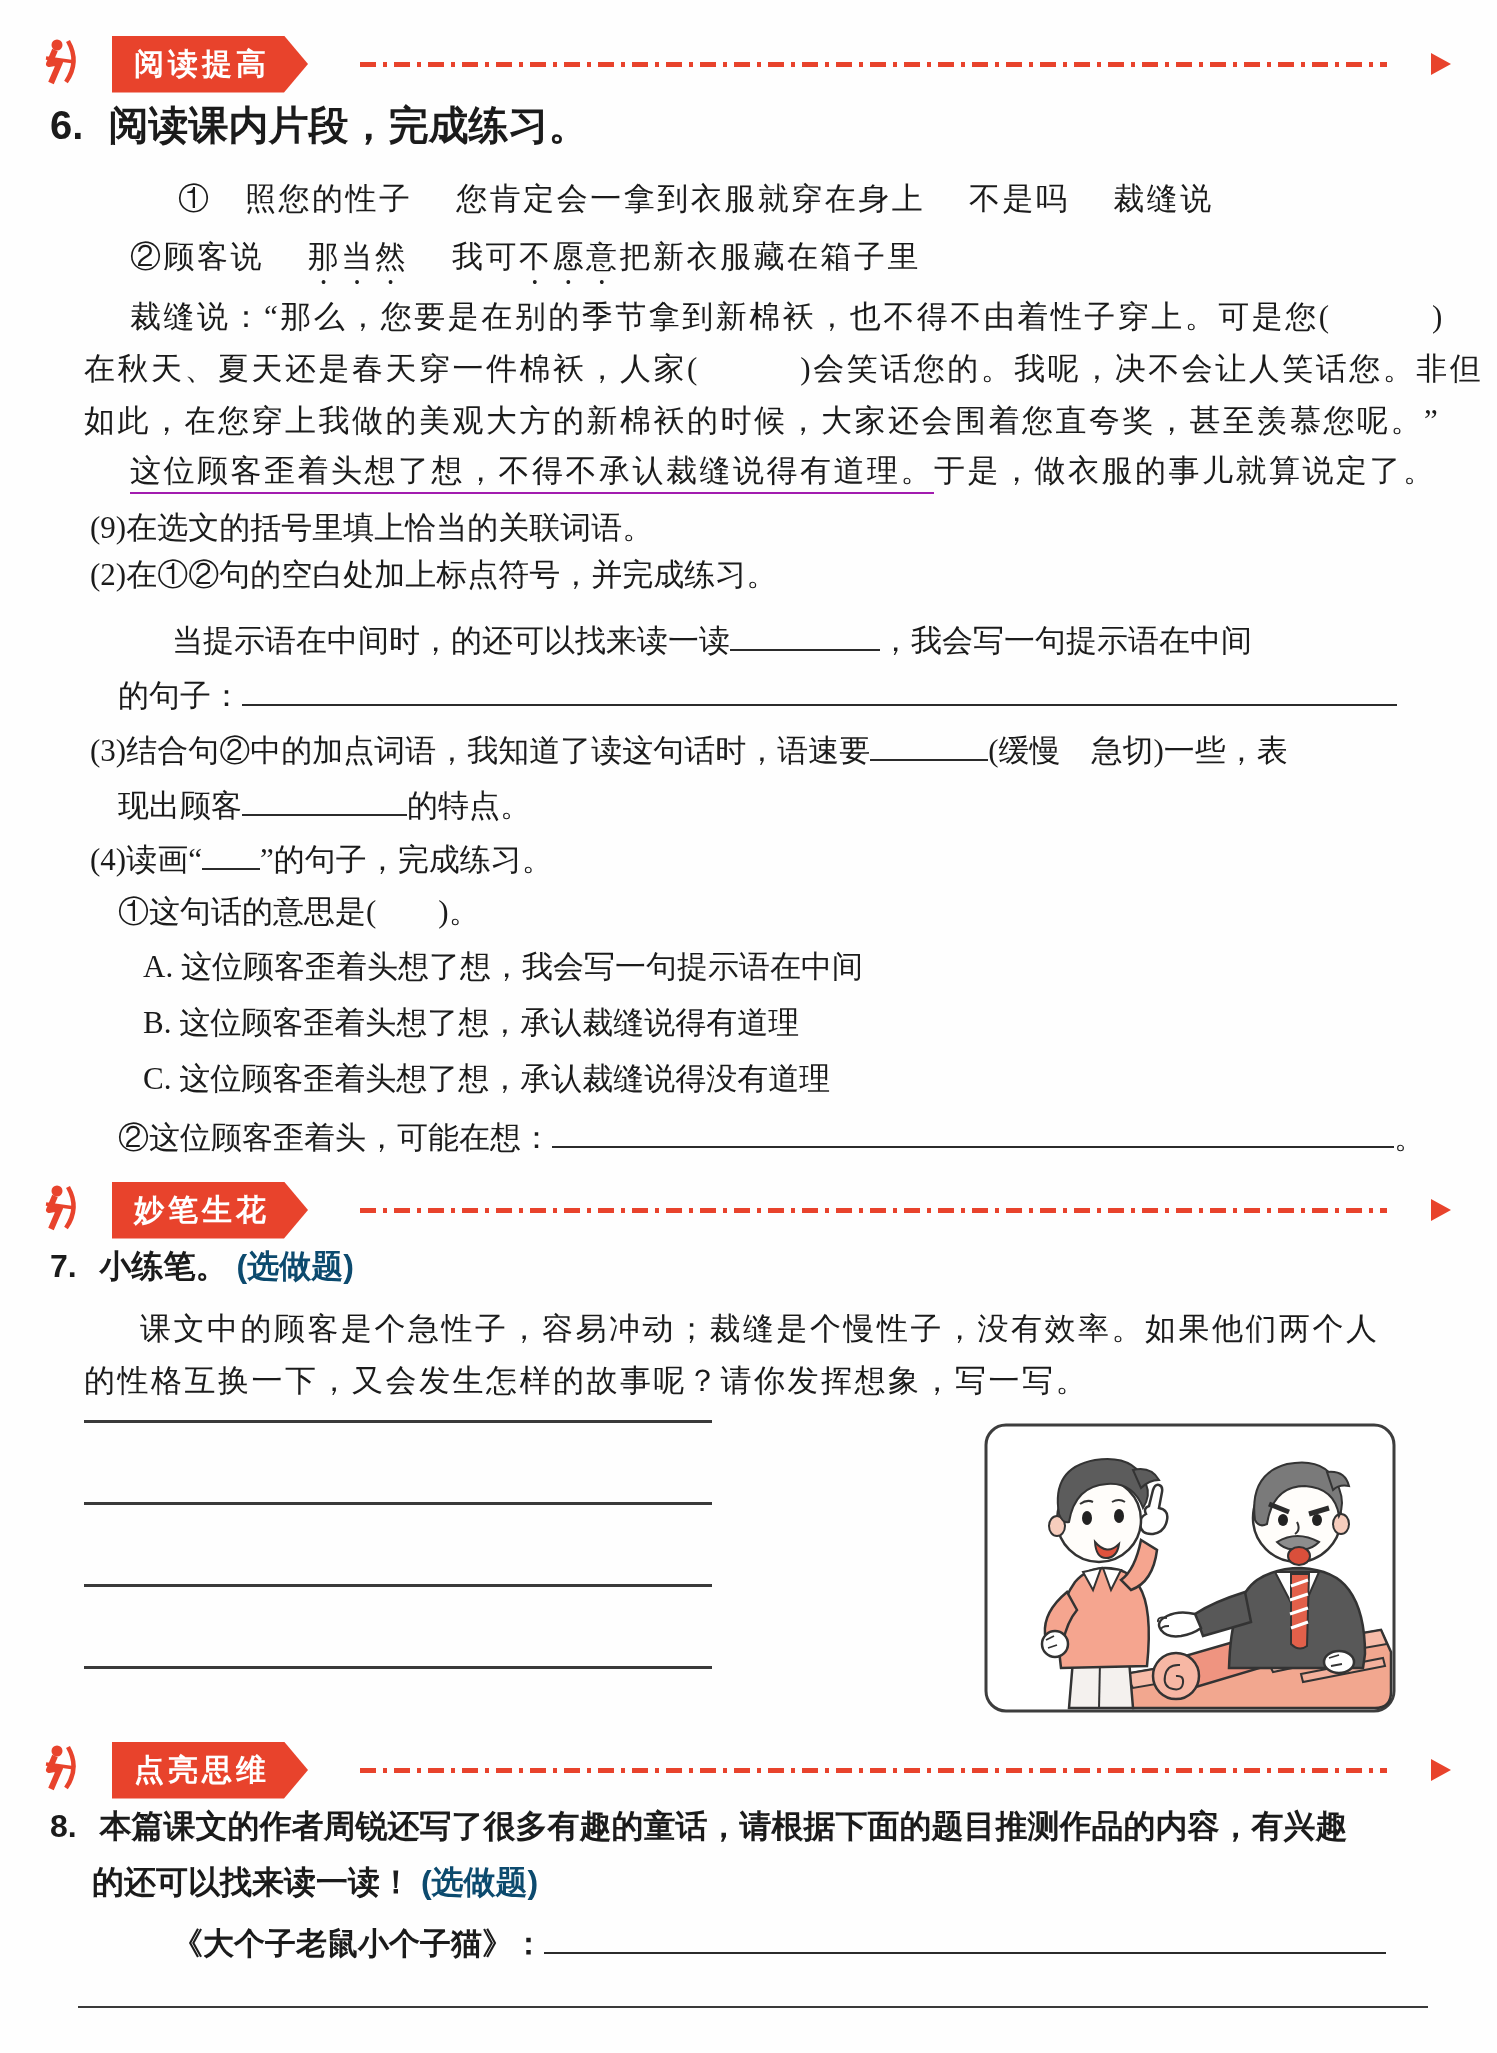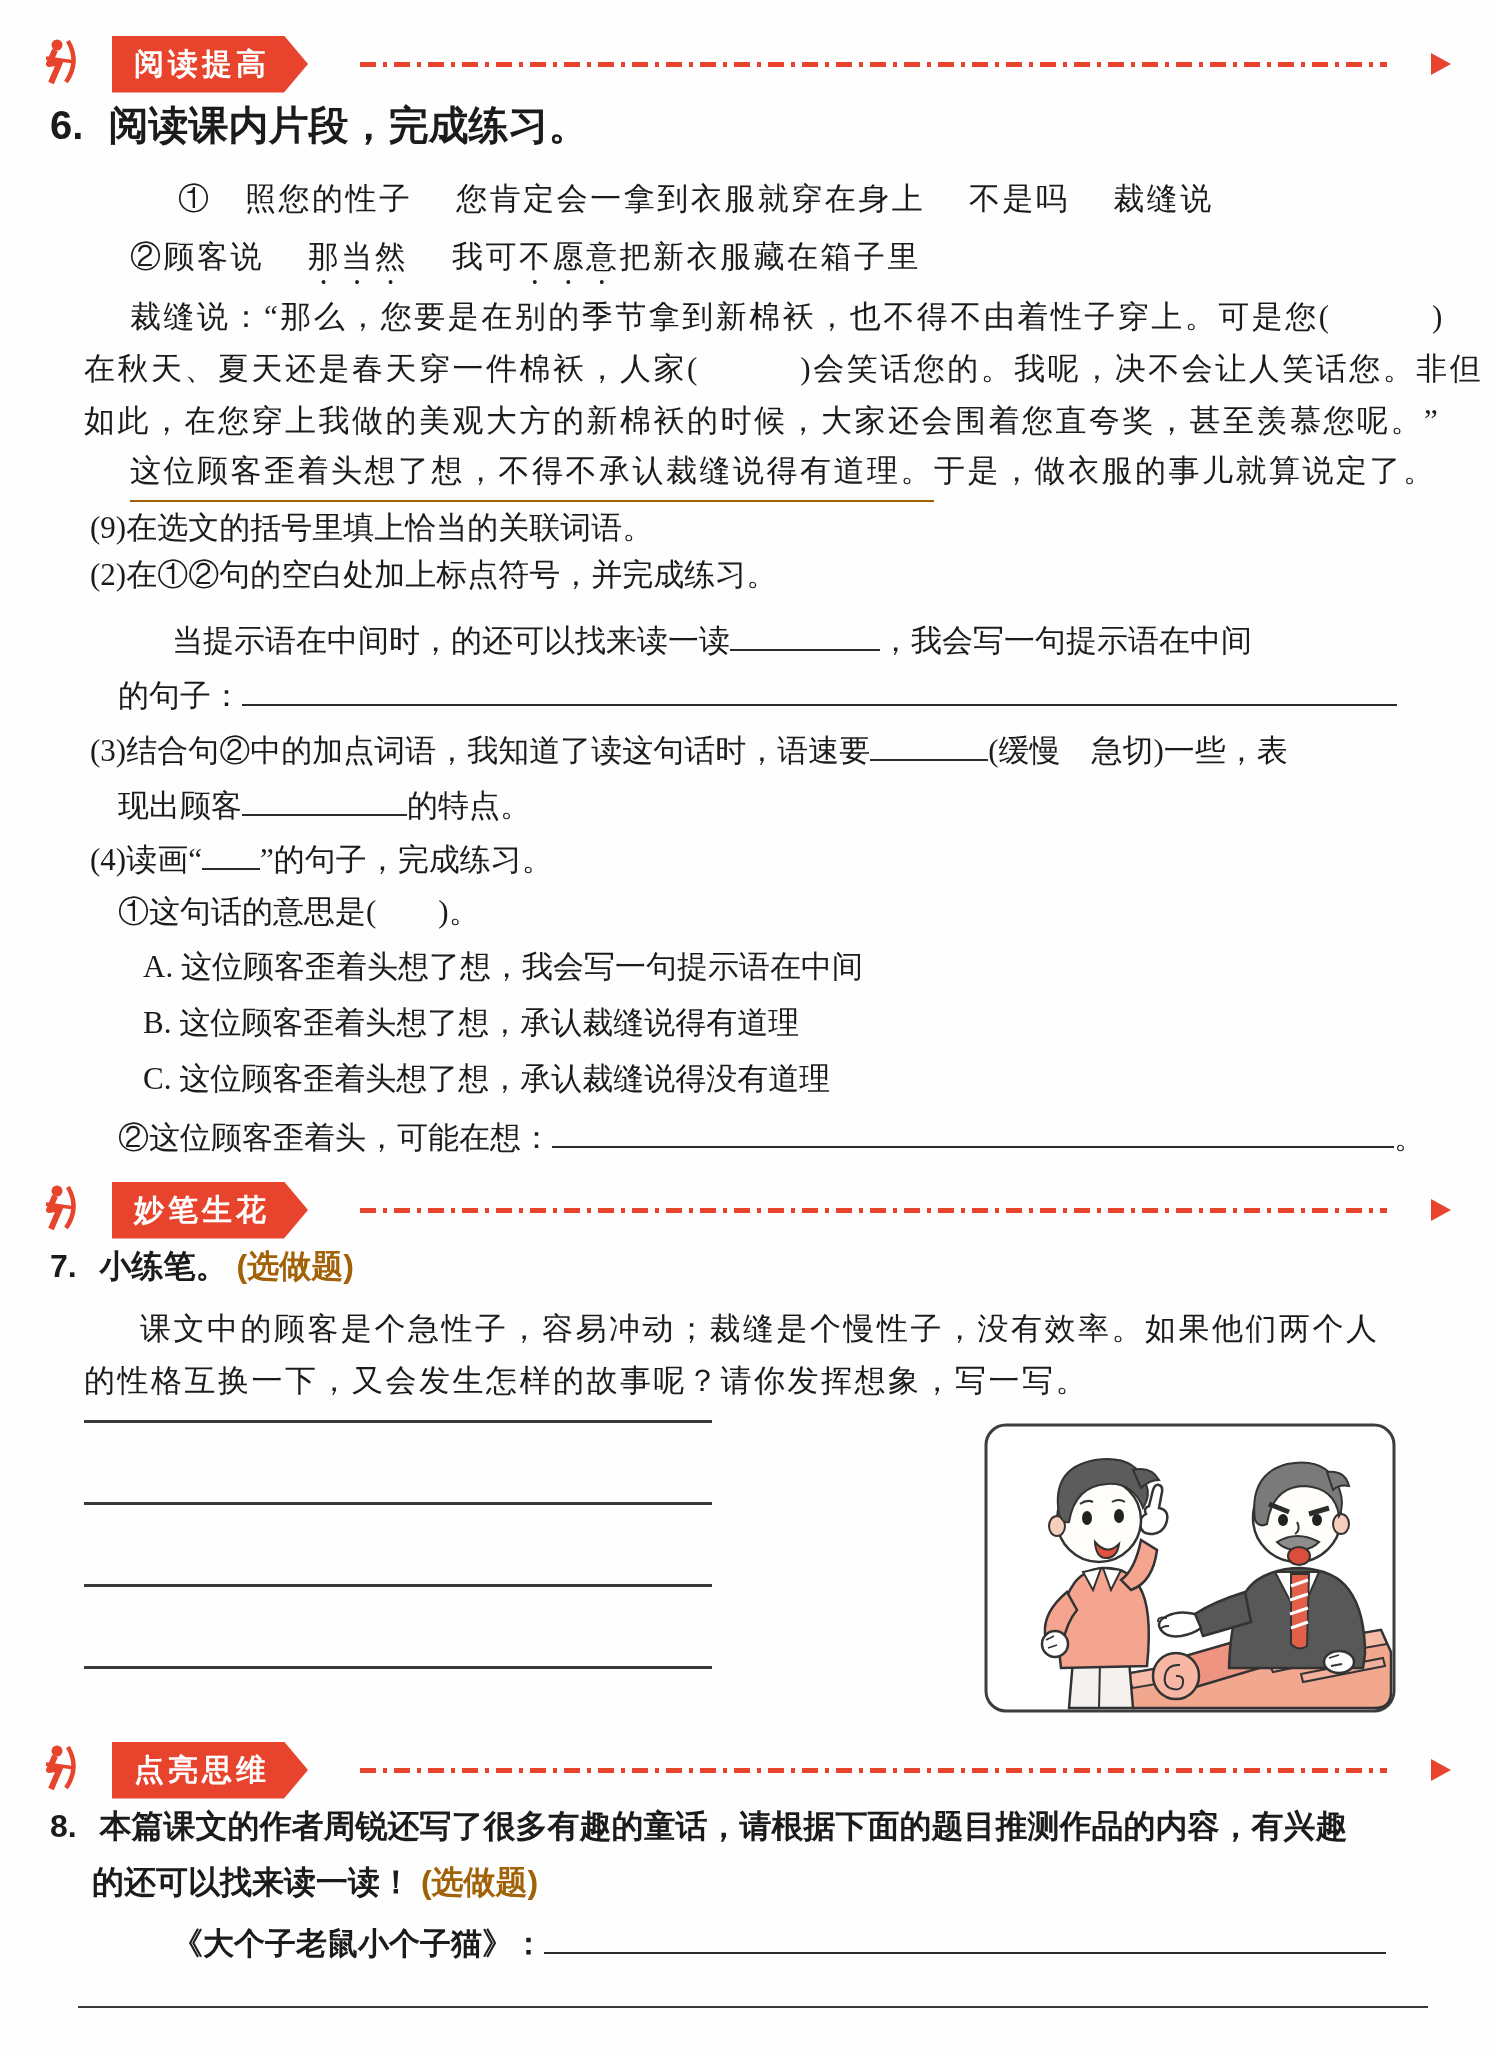--- a/index.html
+++ b/index.html
@@ -3,26 +3,26 @@
 <meta charset="utf-8">
 <style>
   html,body { margin:0; padding:0; background:#e9e7e4; }
   .page {
     position:relative; width:1497px; height:2053px; margin:0 auto;
     background:#fefefe; overflow:hidden;
     font-family:"Liberation Serif", serif; color:#1b1b1b;
   }
   .row { position:absolute; white-space:nowrap; font-size:31px; line-height:1.25; }
   .hei { font-family:"Liberation Sans", sans-serif; font-weight:700; }
-  .red { color:#a16207; }
+  .red { color:#0c4a6e; }
   .just { letter-spacing:2.5px; }
   .blank { display:inline-block; border-bottom:2px solid #2b2b2b; height:30px; vertical-align:baseline; }
   .em { -webkit-text-emphasis:filled dot #222; -webkit-text-emphasis-position:under right;
         text-emphasis:filled dot #222; text-emphasis-position:under right; }
-  .ul { border-bottom:2px solid #a16207; padding-bottom:12px; }
+  .ul { border-bottom:2px solid #a21caf; padding-bottom:4px; }
   .wline { position:absolute; border-bottom:3px solid #3a3a3a; }
 
   .banner { position:absolute; left:42px; right:46px; height:56px; display:flex; align-items:center;gap:36px; }
   .b-icon { width:42px; height:56px; flex:0 0 auto; margin-right:-8px; z-index:2; }
   .b-label {
     background:#e8432c; color:#fff;
     font-family:"Liberation Sans", sans-serif; font-weight:700;
     font-size:30px; letter-spacing:4px;
     padding:8px 38px 8px 22px;
     clip-path:polygon(0 0, calc(100% - 24px) 0, 100% 50%, calc(100% - 24px) 100%, 0 100%);

